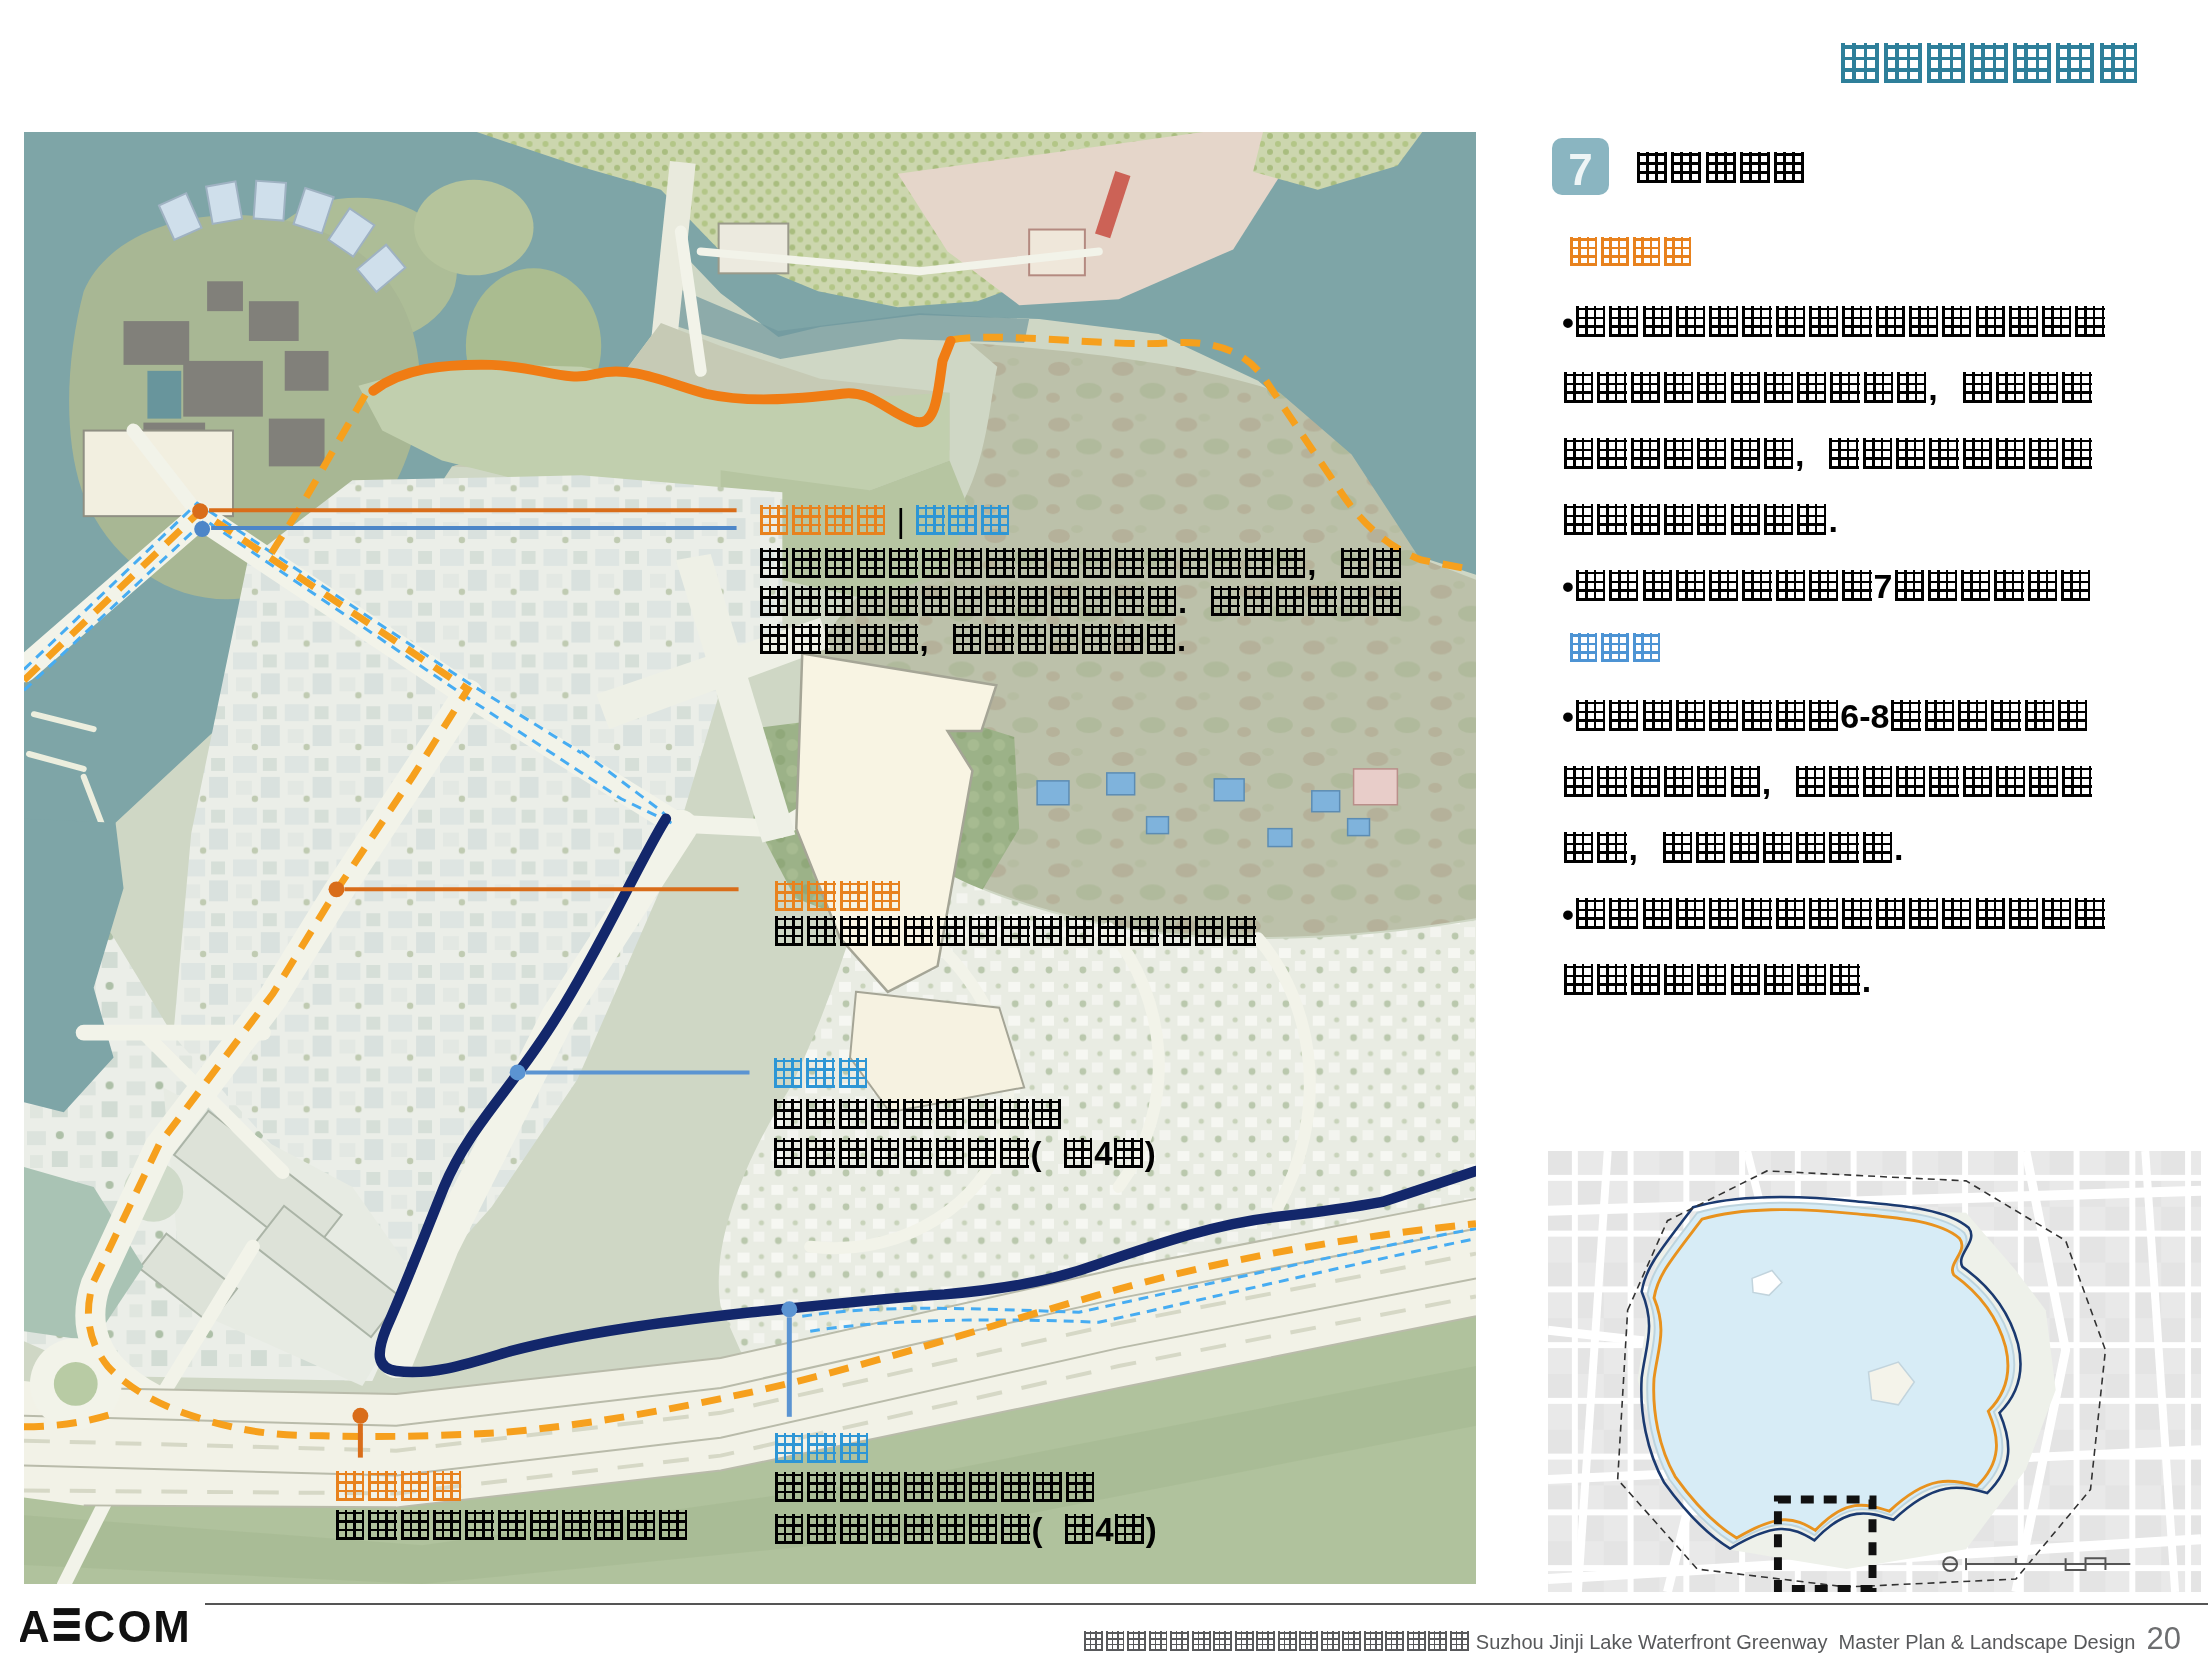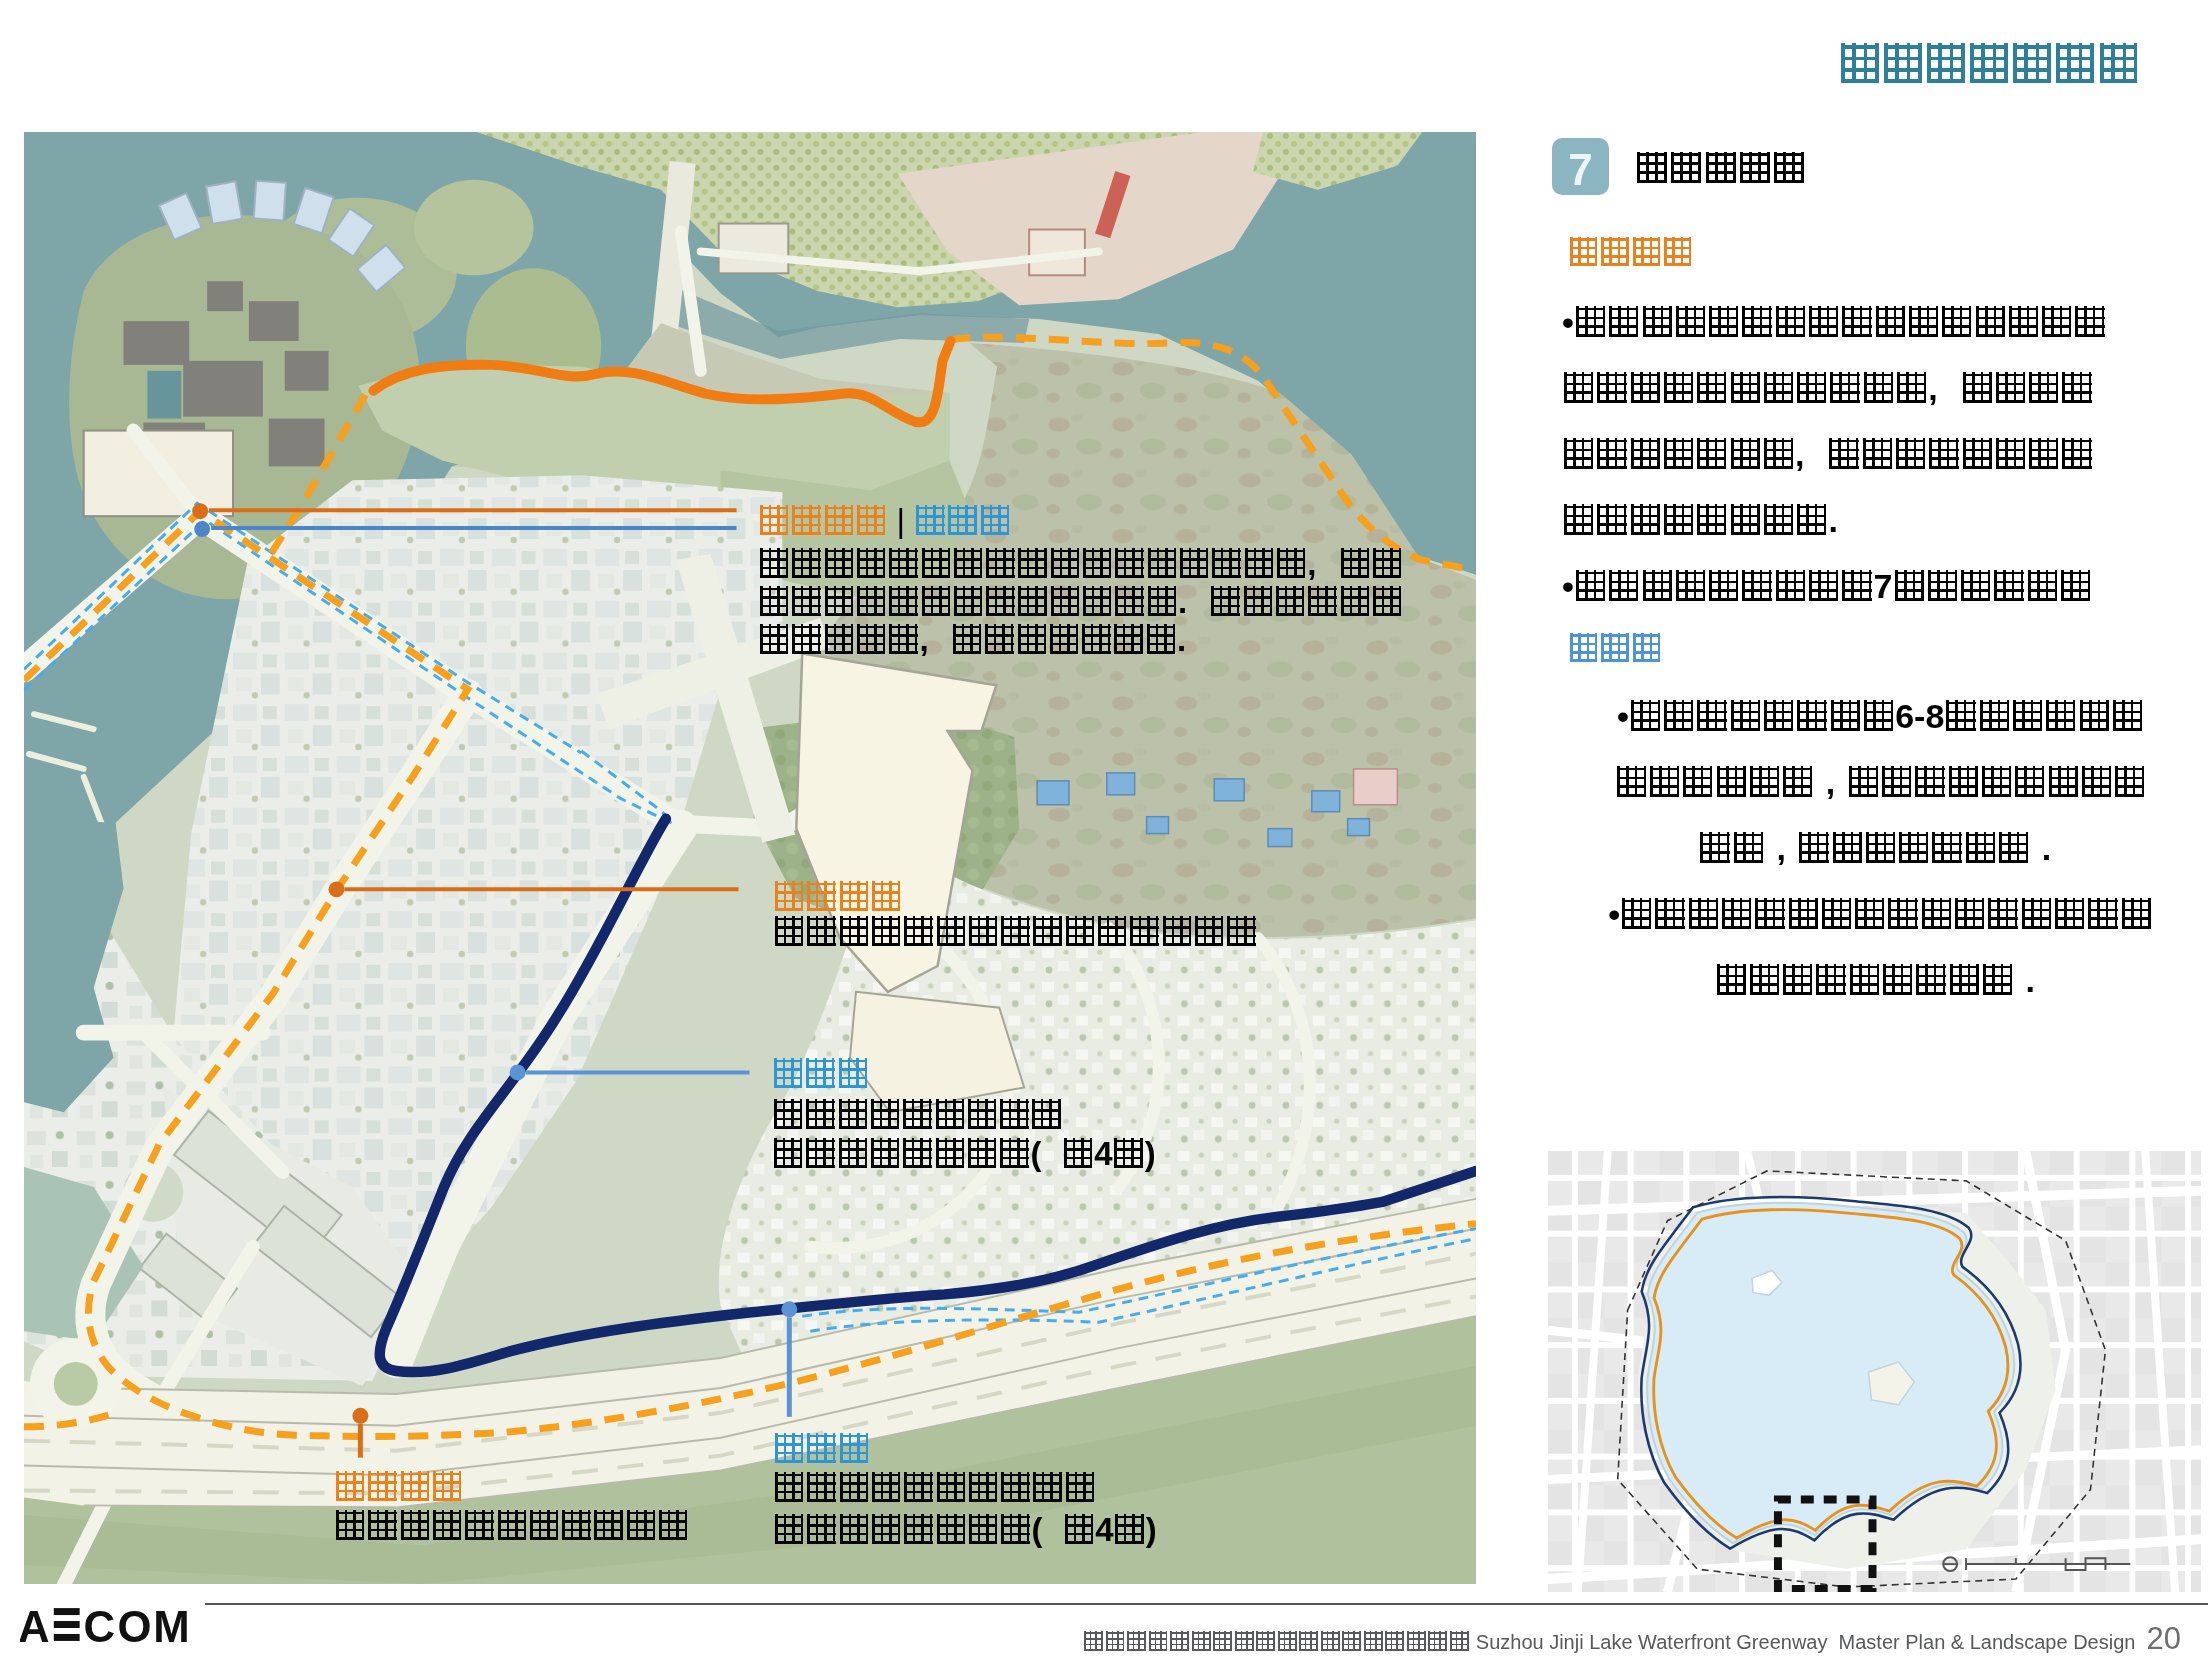--- a/index.html
+++ b/index.html
@@ -31,21 +31,21 @@
 <div class="abs lbl" style="left:1562px;top:289px;font-size:34px;color:#000;line-height:66px;width:637px;">
 <div>•<i class="k"></i><i class="k"></i><i class="k"></i><i class="k"></i><i class="k"></i><i class="k"></i><i class="k"></i><i class="k"></i><i class="k"></i><i class="k"></i><i class="k"></i><i class="k"></i><i class="k"></i><i class="k"></i><i class="k"></i><i class="k"></i></div>
 <div><i class="k"></i><i class="k"></i><i class="k"></i><i class="k"></i><i class="k"></i><i class="k"></i><i class="k"></i><i class="k"></i><i class="k"></i><i class="k"></i><i class="k"></i><span class="p">,</span><i class="k"></i><i class="k"></i><i class="k"></i><i class="k"></i></div>
 <div><i class="k"></i><i class="k"></i><i class="k"></i><i class="k"></i><i class="k"></i><i class="k"></i><i class="k"></i><span class="p">,</span><i class="k"></i><i class="k"></i><i class="k"></i><i class="k"></i><i class="k"></i><i class="k"></i><i class="k"></i><i class="k"></i></div>
 <div><i class="k"></i><i class="k"></i><i class="k"></i><i class="k"></i><i class="k"></i><i class="k"></i><i class="k"></i><i class="k"></i><span class="p">.</span></div>
 <div>•<i class="k"></i><i class="k"></i><i class="k"></i><i class="k"></i><i class="k"></i><i class="k"></i><i class="k"></i><i class="k"></i><i class="k"></i>7<i class="k"></i><i class="k"></i><i class="k"></i><i class="k"></i><i class="k"></i><i class="k"></i></div>
 </div>
 
 <div class="abs lbl" style="left:1568px;top:630px;font-size:32px;color:#4d94d4;"><i class="k"></i><i class="k"></i><i class="k"></i></div>
 
-<div class="abs lbl" style="left:1562px;top:683px;font-size:34px;color:#000;line-height:66px;width:637px;text-align:center;">
+<div class="abs lbl" style="left:1562px;top:683px;font-size:34px;color:#000;line-height:66px;width:637px;">
 <div>•<i class="k"></i><i class="k"></i><i class="k"></i><i class="k"></i><i class="k"></i><i class="k"></i><i class="k"></i><i class="k"></i>6-8<i class="k"></i><i class="k"></i><i class="k"></i><i class="k"></i><i class="k"></i><i class="k"></i></div>
 <div><i class="k"></i><i class="k"></i><i class="k"></i><i class="k"></i><i class="k"></i><i class="k"></i><span class="p">,</span><i class="k"></i><i class="k"></i><i class="k"></i><i class="k"></i><i class="k"></i><i class="k"></i><i class="k"></i><i class="k"></i><i class="k"></i></div>
 <div><i class="k"></i><i class="k"></i><span class="p">,</span><i class="k"></i><i class="k"></i><i class="k"></i><i class="k"></i><i class="k"></i><i class="k"></i><i class="k"></i><span class="p">.</span></div>
 <div>•<i class="k"></i><i class="k"></i><i class="k"></i><i class="k"></i><i class="k"></i><i class="k"></i><i class="k"></i><i class="k"></i><i class="k"></i><i class="k"></i><i class="k"></i><i class="k"></i><i class="k"></i><i class="k"></i><i class="k"></i><i class="k"></i></div>
 <div><i class="k"></i><i class="k"></i><i class="k"></i><i class="k"></i><i class="k"></i><i class="k"></i><i class="k"></i><i class="k"></i><i class="k"></i><span class="p">.</span></div>
 </div>
 
 <svg class="abs" style="left:24px;top:132px;" width="1452" height="1452" viewBox="0 0 1459 1459">
 <defs>
 <pattern id="porch" width="16" height="16" patternUnits="userSpaceOnUse">

